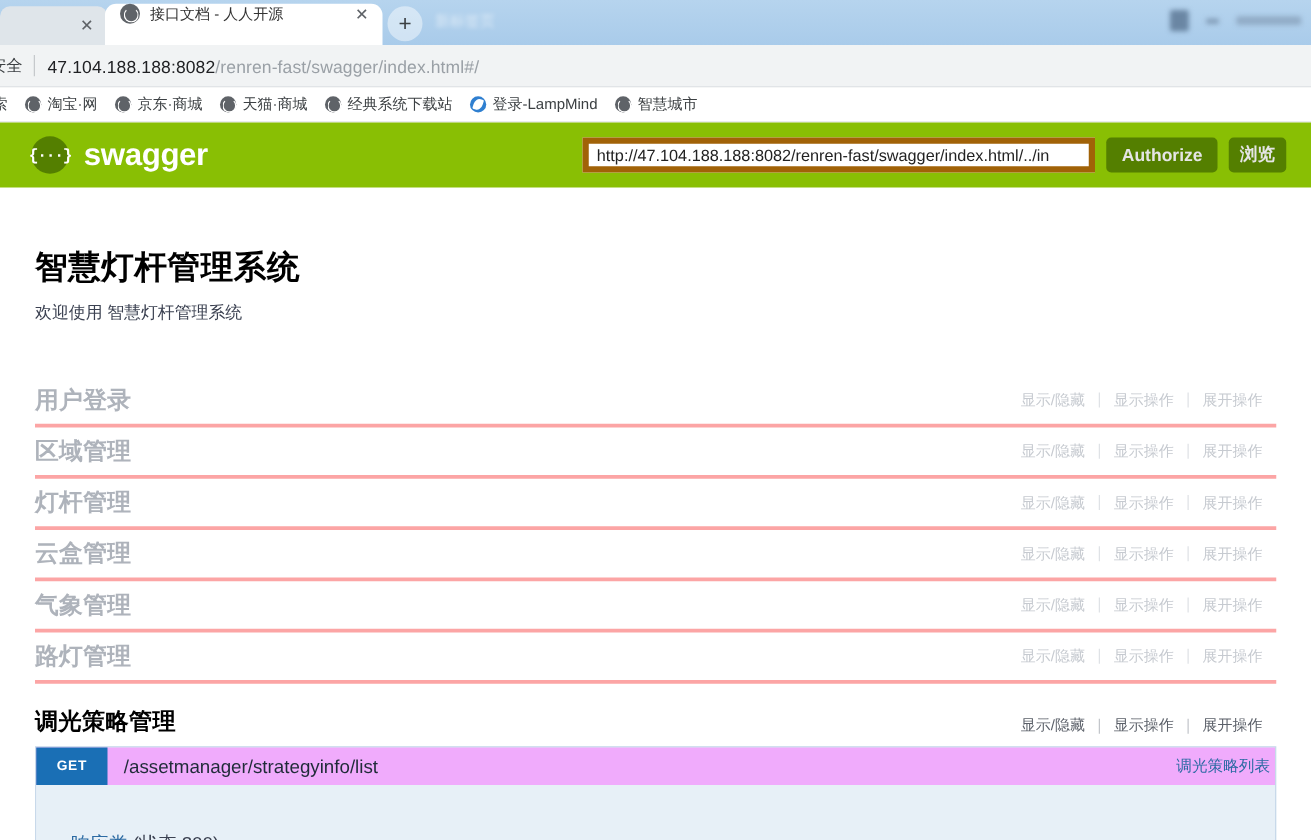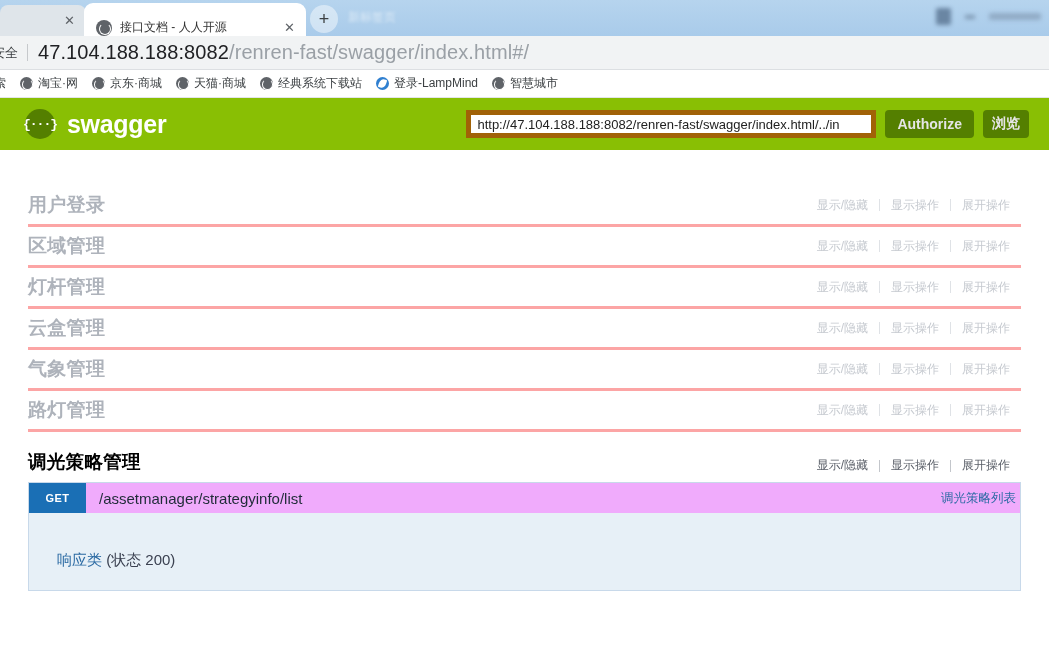--- a/index.html
+++ b/index.html
@@ -29,21 +29,21 @@
     border-radius: 8px 8px 0 0;
     margin-left: 0px;
     position: relative;
     display: flex; align-items: center; justify-content: flex-end;
     padding-right: 8px;
   }
   .tab-active {
     width: 222px; height: 33px;
     background: #ffffff;
     border-radius: 9px 9px 0 0;
-    display: flex; align-items: flex-end;
+    display: flex; align-items: flex-start;
     padding: 0 8px 0 12px;
     gap: 8px;
     position: relative;
     margin-left: -2px;
   }
   .tab-favicon {
     width: 16px; height: 16px; flex: 0 0 16px;
     border-radius: 50%;
     background: #5f6368;
     position: relative;
@@ -95,21 +95,21 @@
     padding-left: 0;
   }
   .security-label {
     font-size: 13px; color: #3c4043;
     padding-left: 0px; margin-left: -8px;
     white-space: nowrap;
   }
   .omni-divider {
     width: 1px; height: 17px; background: #c6c9cc; margin: 0 10px 0 9px;
   }
-  .url-text { font-size: 20px; color: #9aa0a6; white-space: nowrap; letter-spacing: .1px; }
+  .url-text { font-size: 14px; color: #9aa0a6; white-space: nowrap; letter-spacing: .1px; }
   .url-text .host { color: #202124; }
 
   .bookmarks {
     height: 28px;
     background: #ffffff;
     border-bottom: 1px solid #e3e5e8;
     display: flex; align-items: center;
     gap: 0px;
     padding-left: 0;
     overflow: hidden;
@@ -320,20 +320,24 @@
     </div>
     <div class="sw-right">
       <input class="sw-input" type="text" value="http://47.104.188.188:8082/renren-fast/swagger/index.html/../in" style="">
       <button class="sw-btn">Authorize</button>
       <button class="sw-btn small">浏览</button>
     </div>
   </div>
 
   <div class="content">
 
+    <div class="info-block">
+      <h1 class="info-title">智慧灯杆管理系统</h1>
+      <p class="info-desc">欢迎使用 智慧灯杆管理系统</p>
+    </div>
 
     <div class="resource-list">
 
       <div class="resource">
         <span class="res-name">用户登录</span>
         <span class="res-ops">
           <a>显示/隐藏</a>
           <span class="sep"></span>
           <a>显示操作</a>
           <span class="sep"></span>

